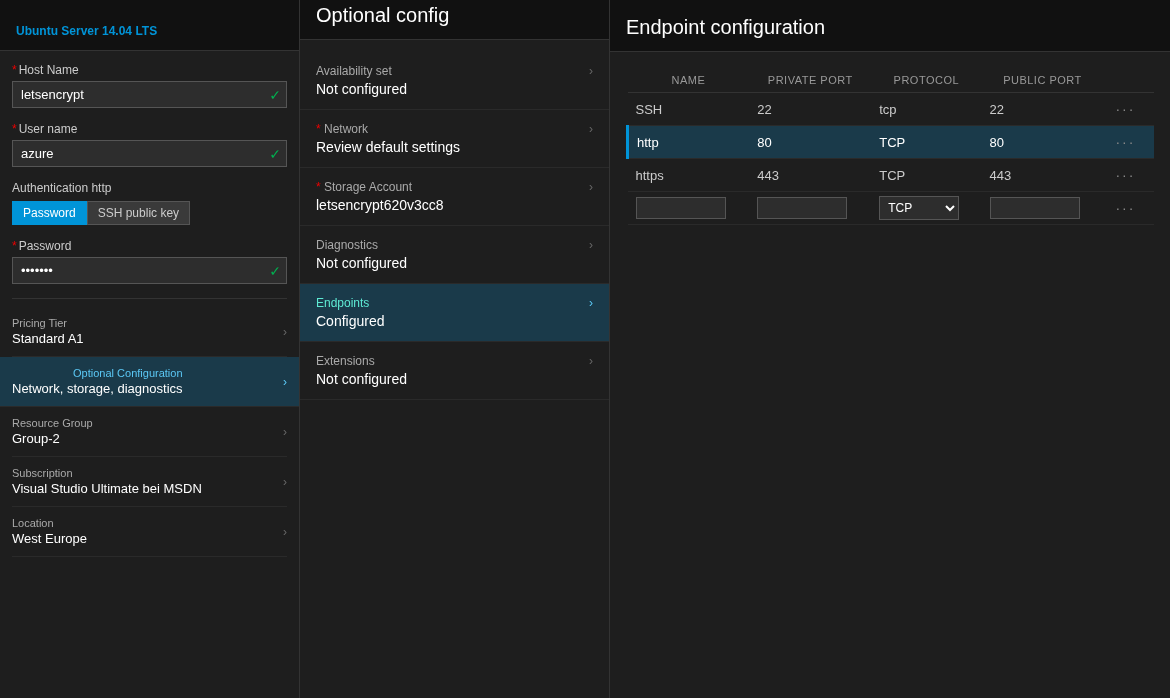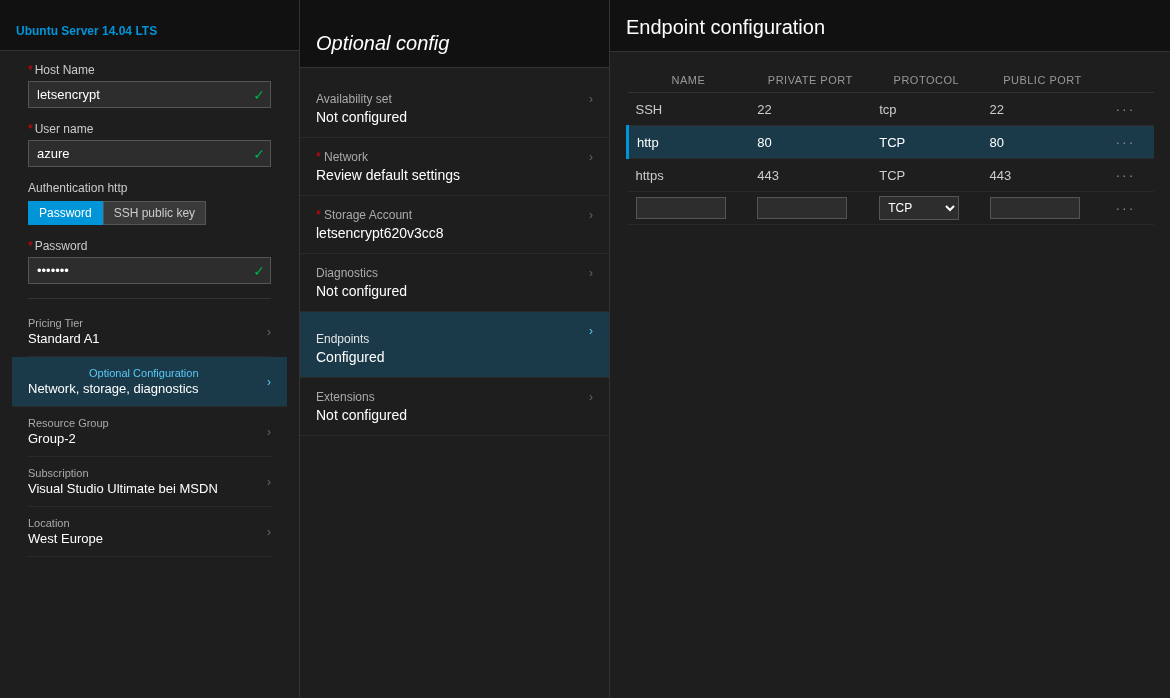--- a/index.html
+++ b/index.html
@@ -33,21 +33,21 @@
       font-weight: 300;
       color: #fff;
     }
     .left-header .subtitle {
       font-size: 12px;
       color: #0094d8;
       margin-top: 8px;
       font-weight: bold;
     }
     .left-content {
-      padding: 12px 28px;
+      padding: 12px 12px;
       flex: 1;
       overflow-y: auto;
     }
 
     .form-group {
       margin-bottom: 14px;
     }
     .form-label {
       font-size: 12px;
       color: #ccc;
@@ -152,23 +152,22 @@
     .middle-panel {
       width: 310px;
       background: #1e1e1e;
       border-right: 1px solid #333;
       display: flex;
       flex-direction: column;
       flex-shrink: 0;
     }
     .middle-header {
       background: #111;
-      padding: 32px 16px 12px 16px;
+      padding: 4px 16px 12px 16px;
       border-bottom: 1px solid #333;
-      font-style: italic;
     }
     .middle-header .title {
       font-size: 20px;
       font-weight: 300;
       color: #fff;
     }
     .middle-content {
       padding: 12px 0;
       flex: 1;
     }
@@ -184,22 +183,21 @@
     .config-item.active {
       background: #1a3a4a;
     }
     .config-item-content {}
     .config-item-top {
       font-size: 12px;
       color: #aaa;
       margin-bottom: 3px;
     }
     .config-item.active .config-item-top {
-      color: #e5e5e5;
-      margin-top: 8px;
+      color: #5eead4;
     }
     .config-item-bottom {
       font-size: 14px;
       color: #fff;
     }
     .config-item.active .config-item-bottom {
       color: #fff;
     }
     .config-item-top.required .req {
       color: #e00;

